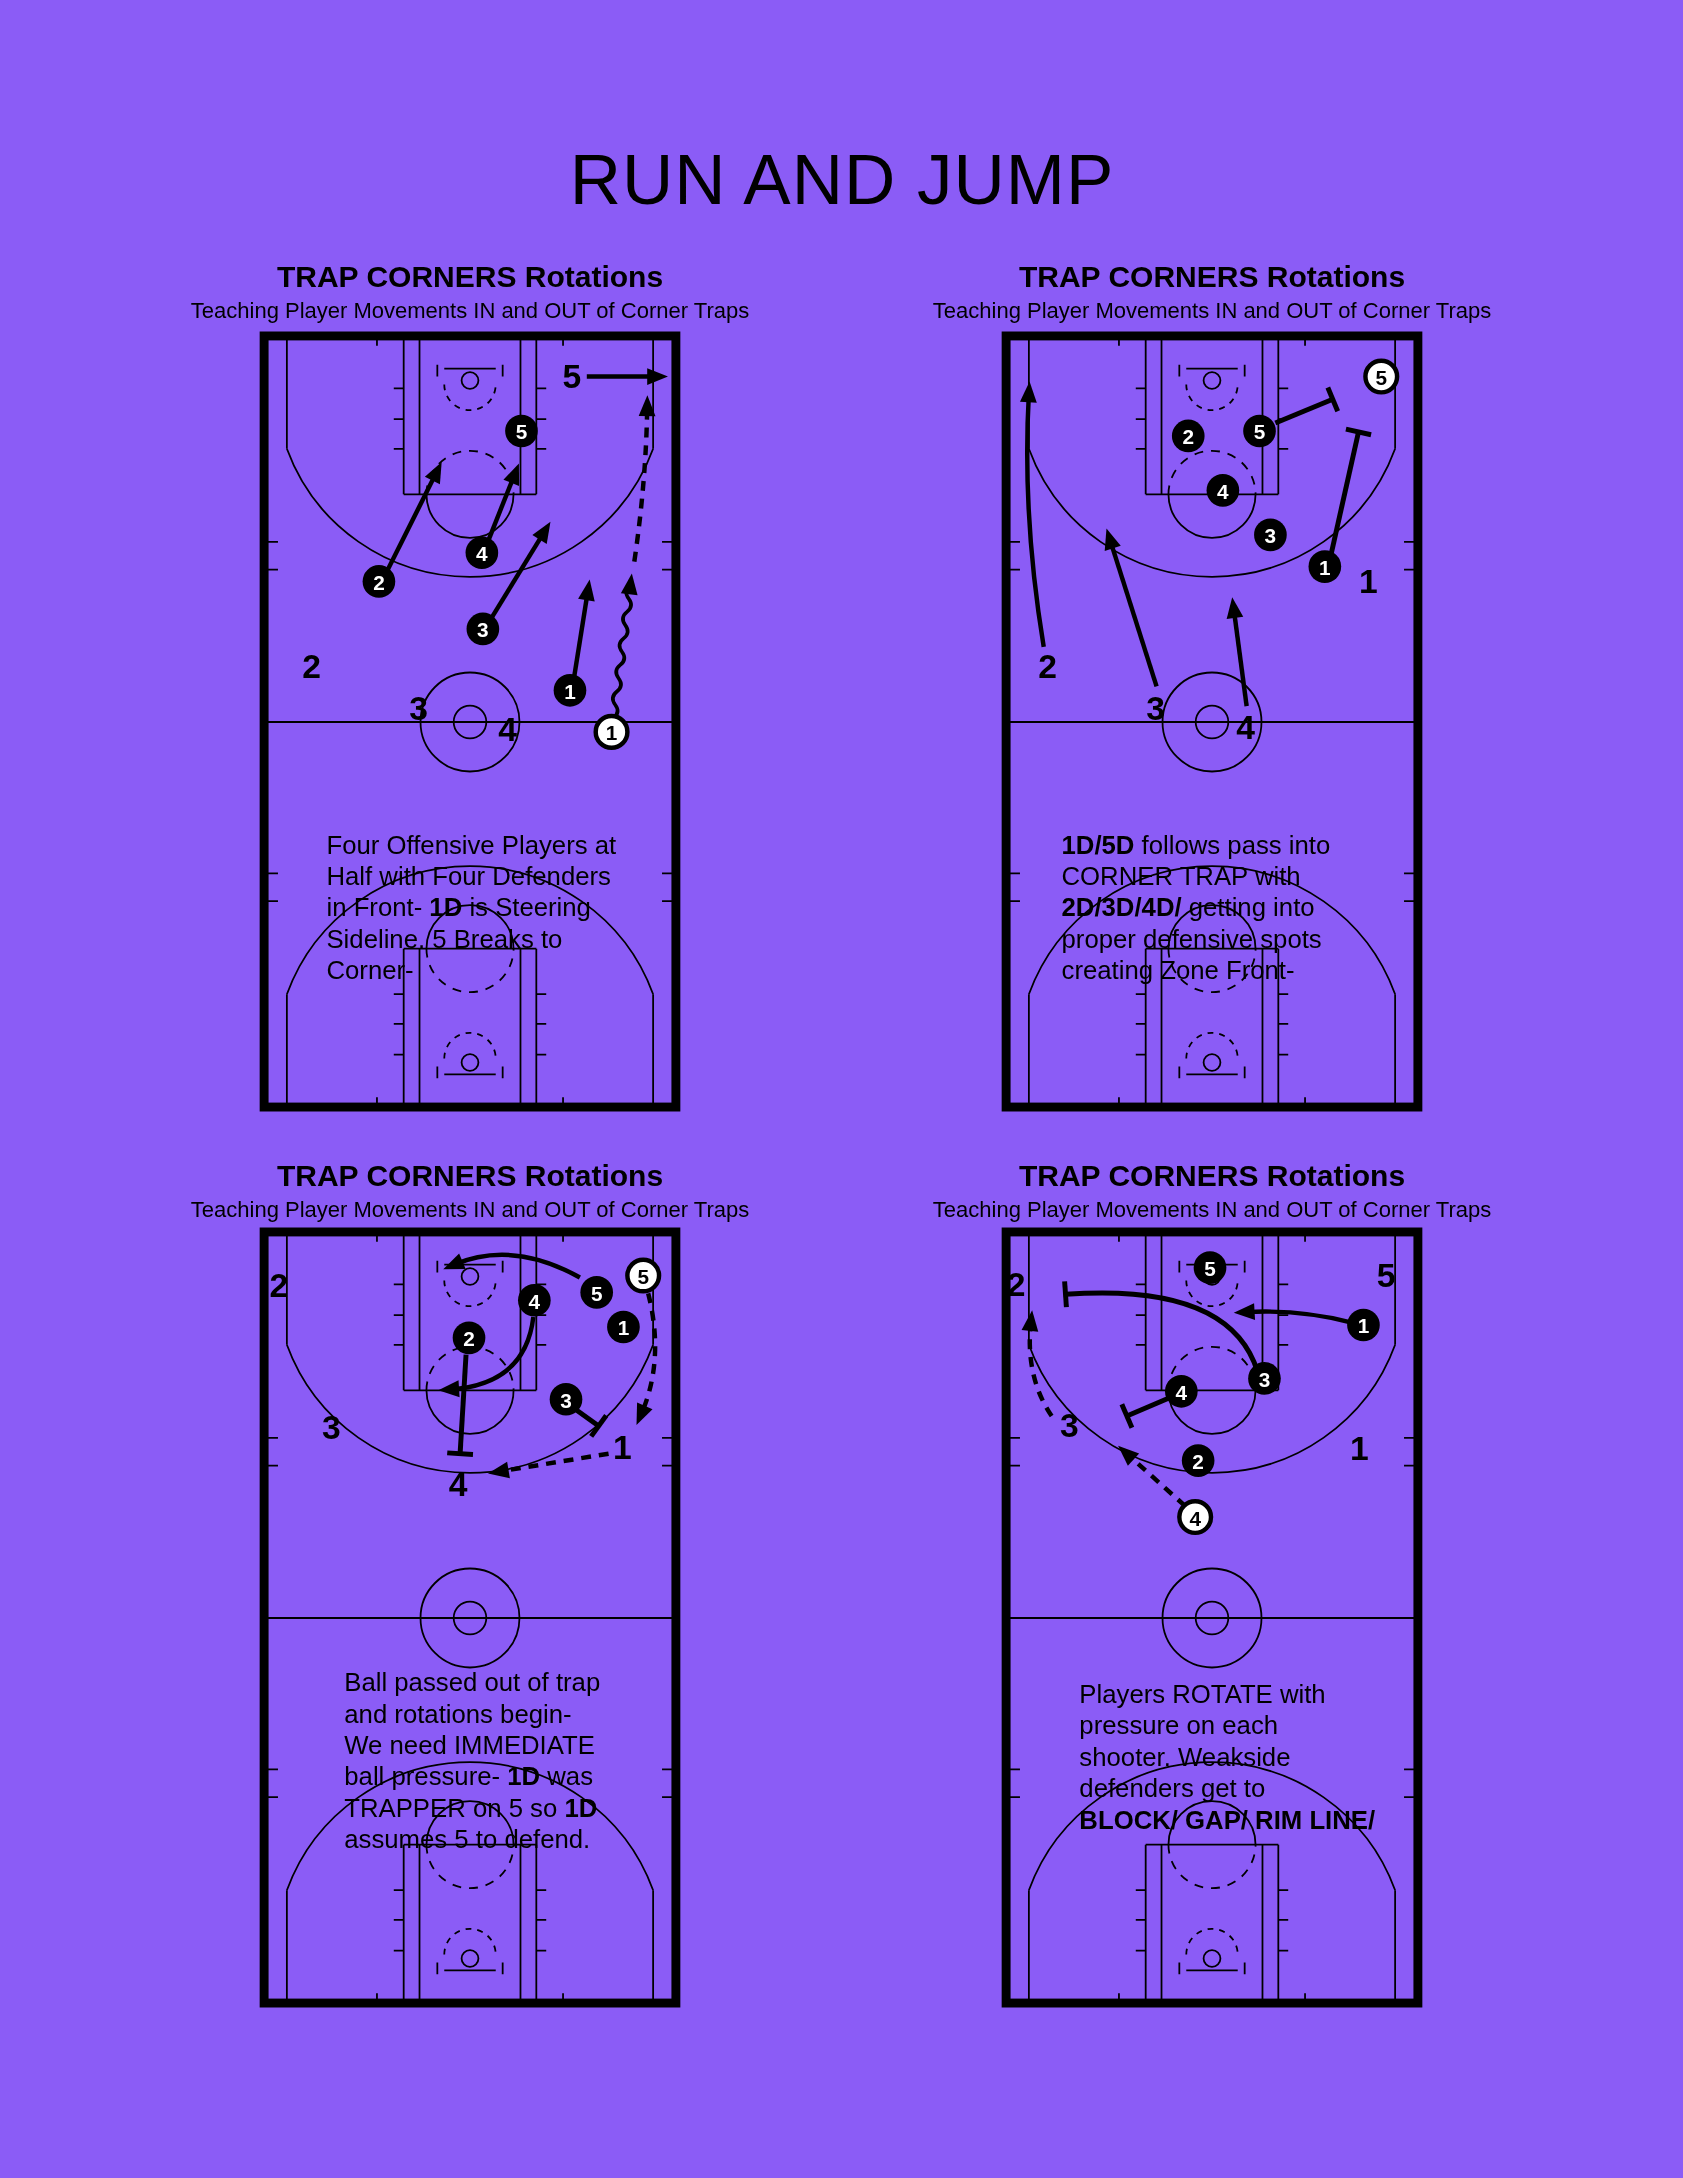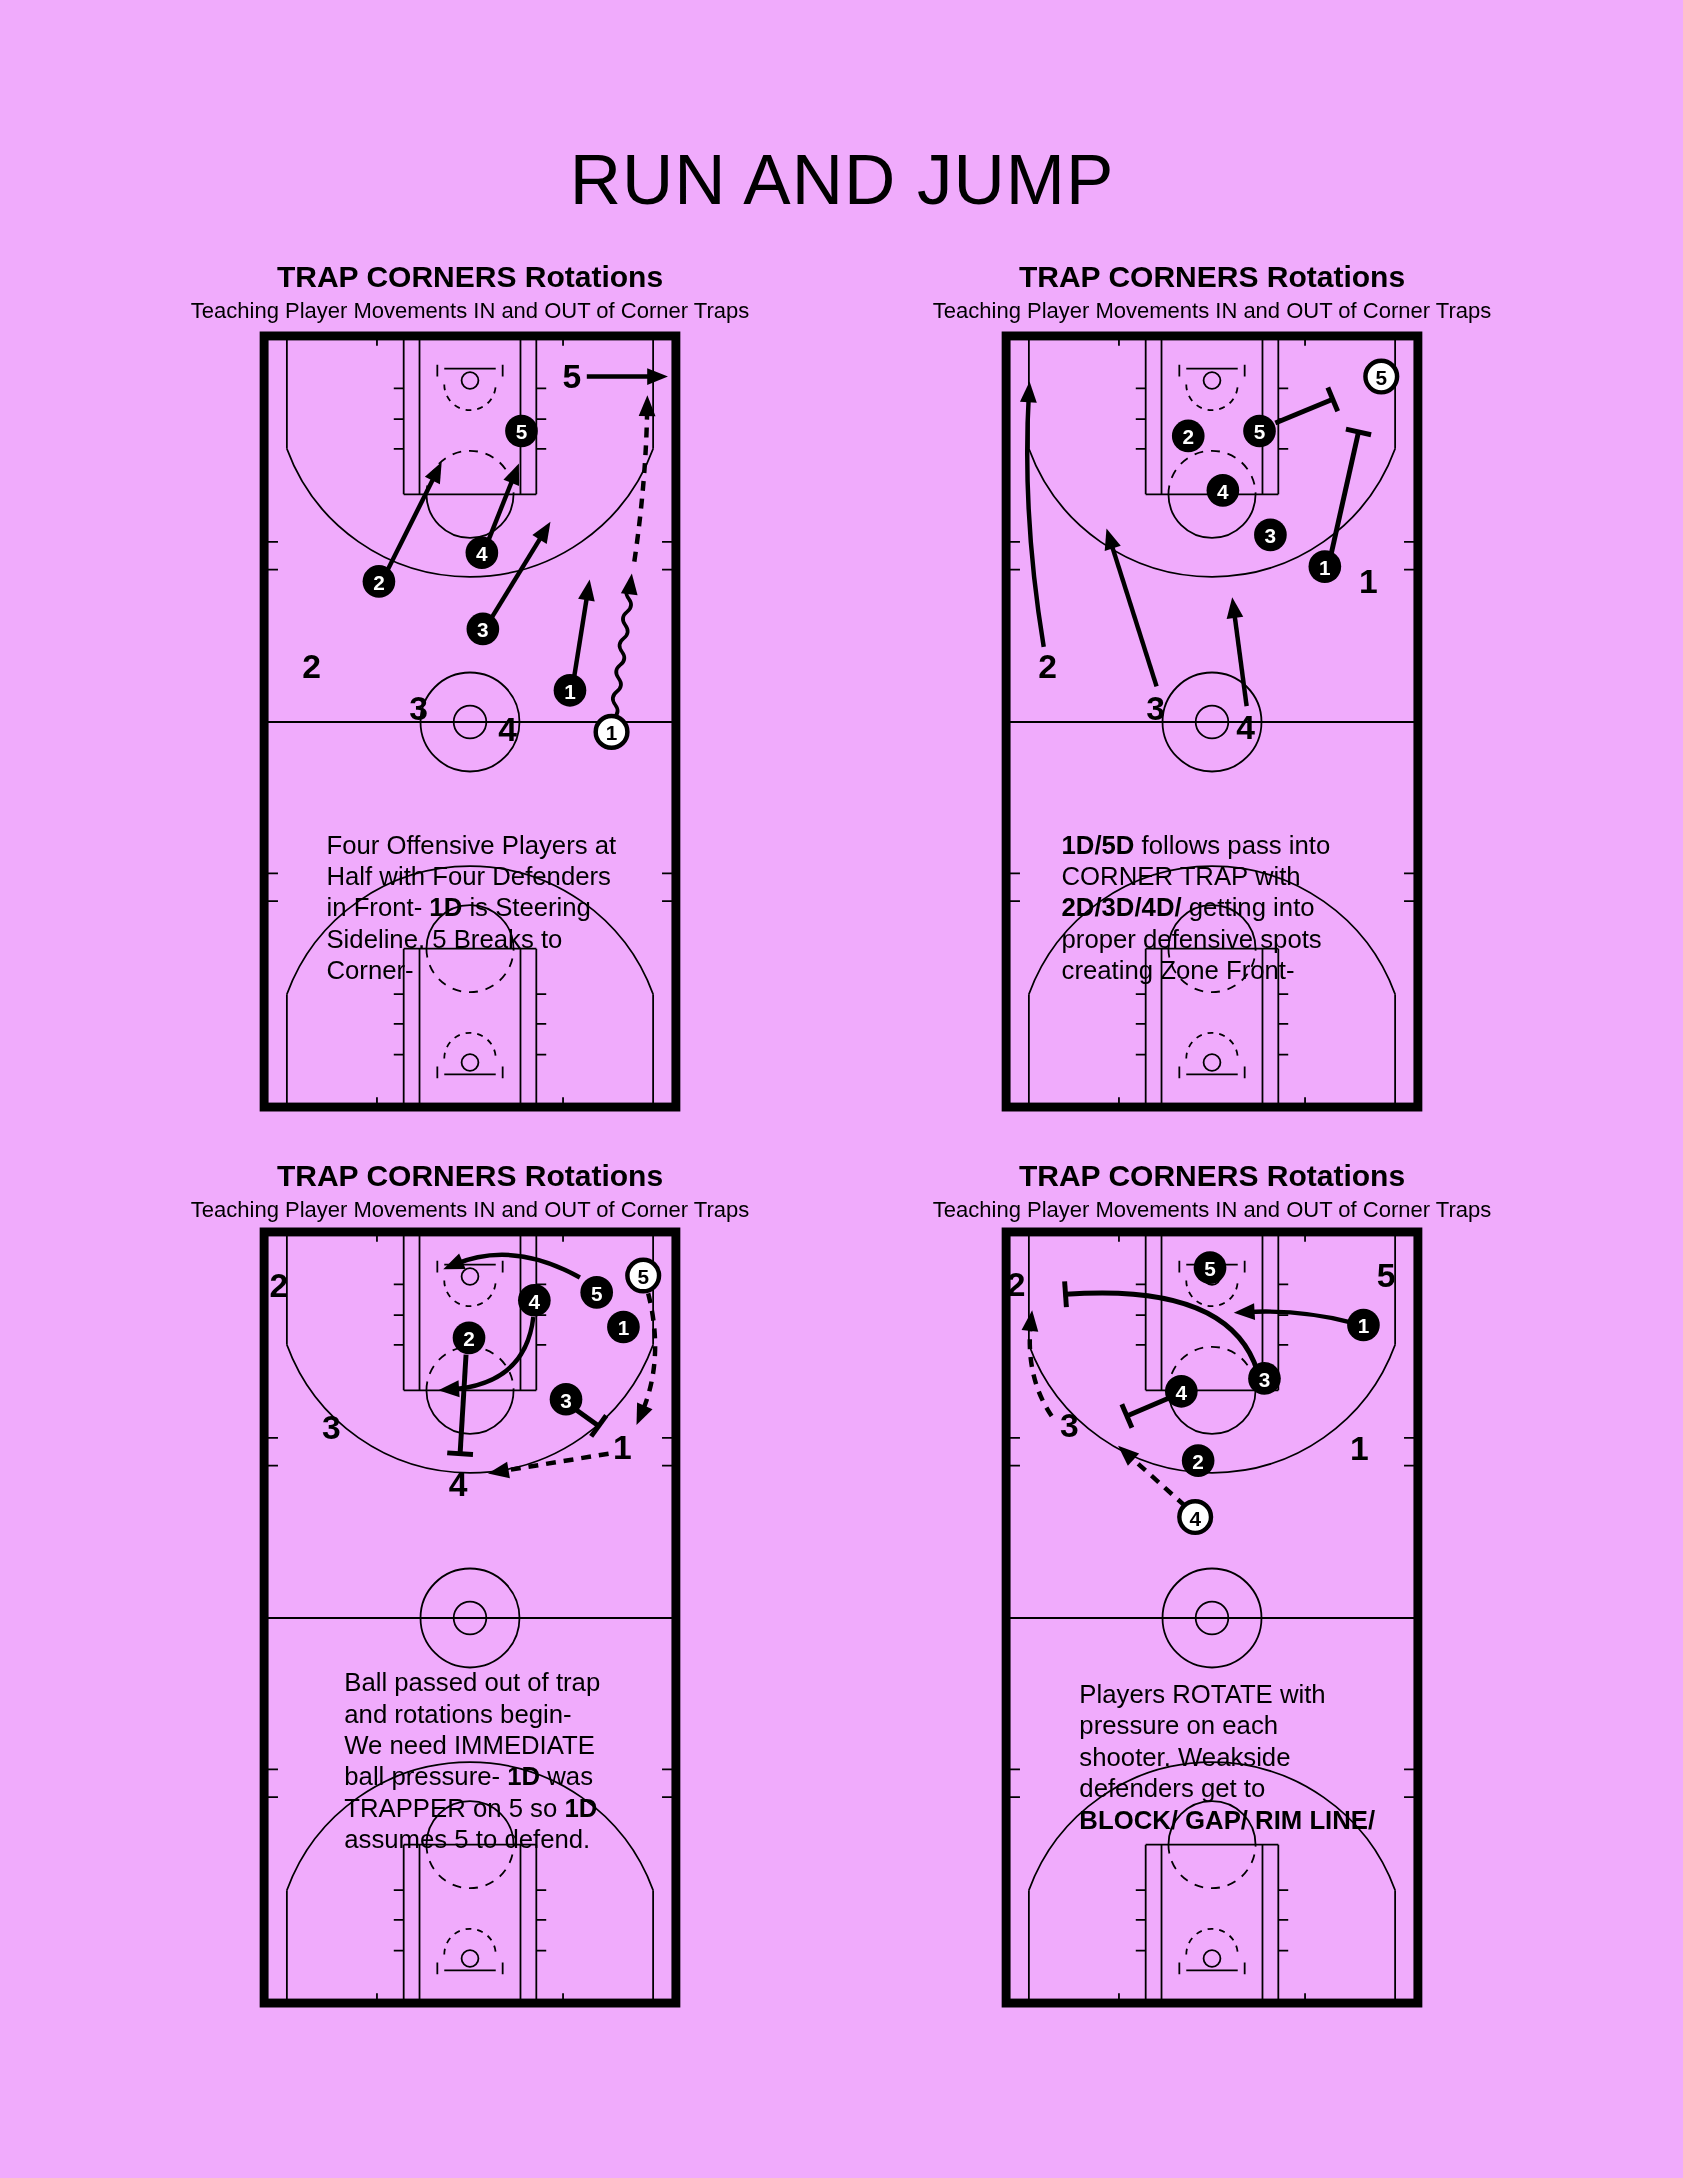--- a/index.html
+++ b/index.html
@@ -1,16 +1,16 @@
 <!DOCTYPE html>
 <html><head>
 <meta charset="utf-8">
 <style>
   html,body{margin:0;padding:0;background:#ffffff;}
-  .page{position:relative;width:1683px;height:2178px;background:#f0abfc;
+  .page{position:relative;width:1683px;height:2178px;background:#8b5cf6;
         font-family:"Liberation Sans",sans-serif;color:#000;overflow:hidden;}
   .page-title{position:absolute;top:139px;left:842px;transform:translateX(-50%);
         font-size:71px;letter-spacing:1px;white-space:nowrap;}
   .dg-h{position:absolute;transform:translateX(-50%);font-size:30px;white-space:nowrap;font-weight:bold;}
   .dg-s{position:absolute;transform:translateX(-50%);font-size:22px;white-space:nowrap;text-align:center;}
   svg.court{position:absolute;overflow:visible;}
 </style>
 </head>
 <body>
 

